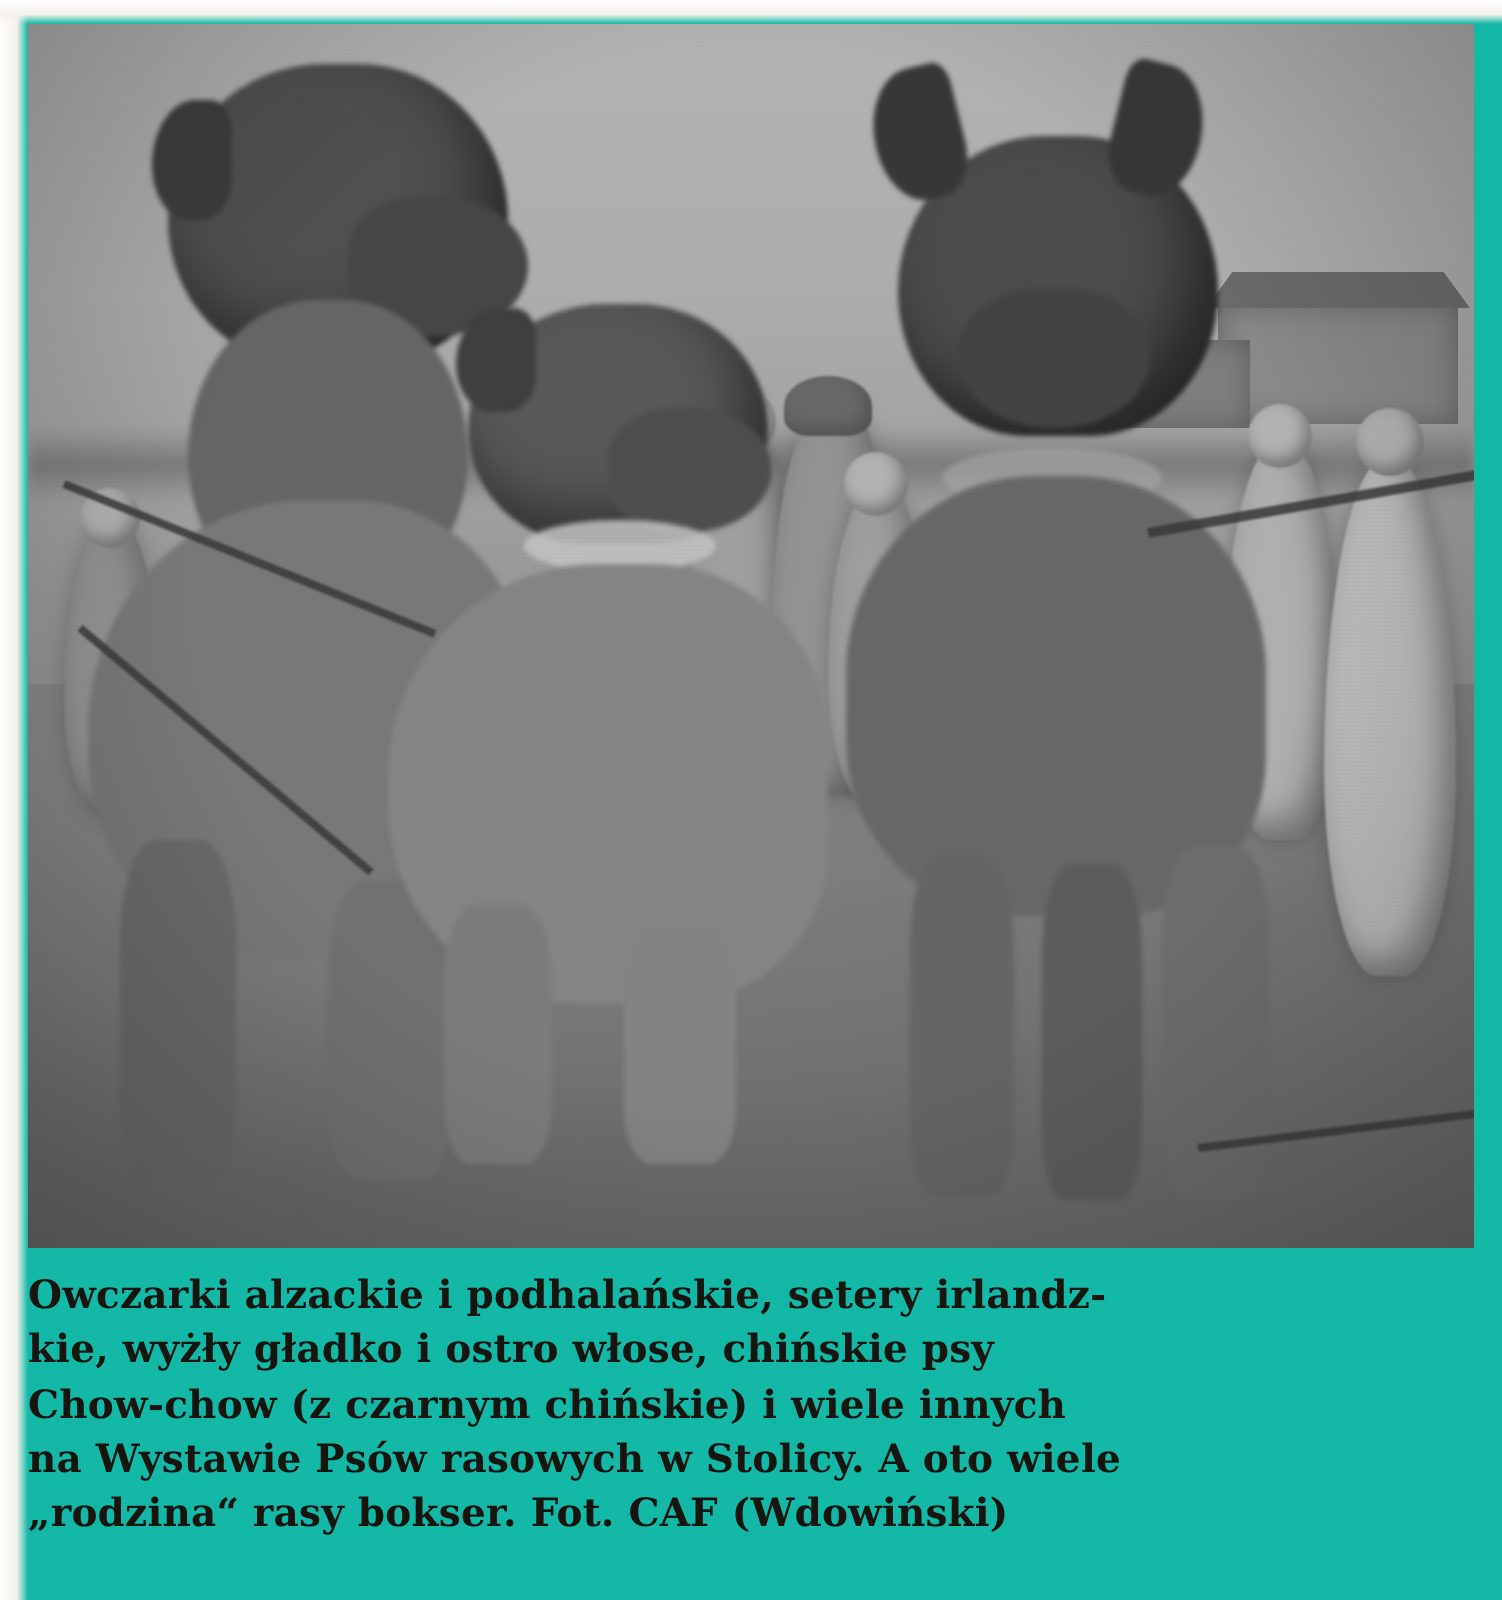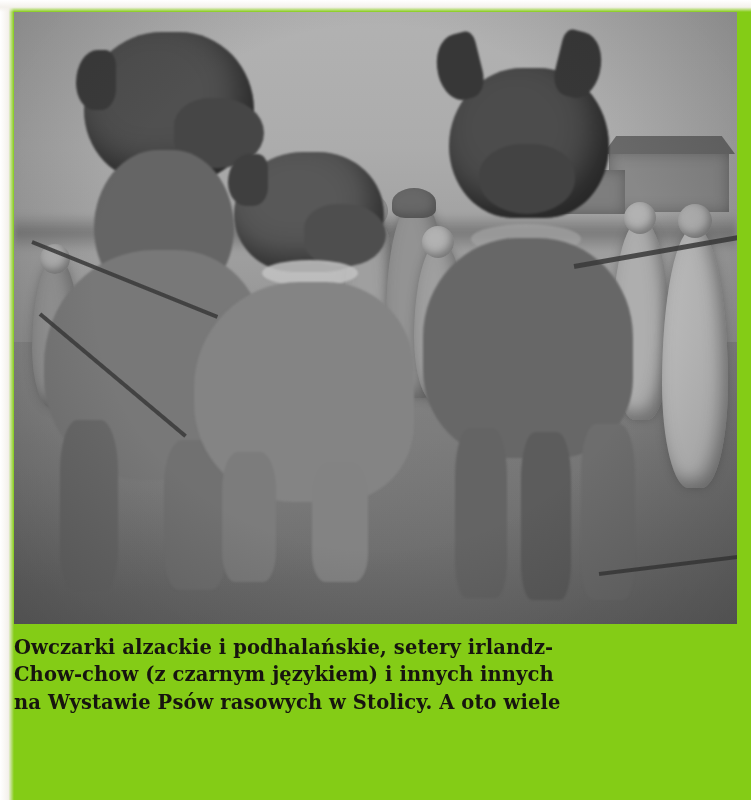--- a/index.html
+++ b/index.html
@@ -10,21 +10,21 @@
   body {
     width: 751px;
     height: 800px;
     font-family: "Liberation Serif", serif;
     overflow: hidden;
   }
   .clipping {
     position: relative;
     width: 751px;
     height: 800px;
-    background: #84cc16;
+    background: #14b8a6;
     box-sizing: border-box;
     padding: 12px 14px 20px 14px;
   }
   
   .photo {
     position: relative;
     width: 723px;
     height: 612px;
     overflow: hidden;
     background: #8d8a80;
@@ -210,19 +210,21 @@
     <div class="leash" style="left:26px; top:300px; width:190px; height:4px; transform: rotate(40deg);"></div>
     <div class="leash" style="left:560px; top:252px; width:170px; height:5px; transform: rotate(-10deg);"></div>
     <div class="leash" style="left:585px; top:560px; width:140px; height:4px; transform: rotate(-7deg);"></div>
 
     <div class="grain"></div>
     <div class="vignette"></div>
   </div>
 
   <div class="caption">
     <div class="line">Owczarki alzackie i podhalańskie, setery irlandz-</div>
-    <div class="line">Chow-chow (z czarnym językiem) i innych innych</div>
+    <div class="line">kie, wyżły gładko i ostro włose, chińskie psy</div>
+    <div class="line">Chow-chow (z czarnym chińskie) i wiele innych</div>
     <div class="line">na Wystawie Psów rasowych w Stolicy. A oto wiele</div>
+    <div class="line">„rodzina“ rasy bokser. Fot. CAF (Wdowiński)</div>
   </div>
 
   <div class="edge-left"></div>
   <div class="edge-top"></div>
 </div>
 
 </body></html>

